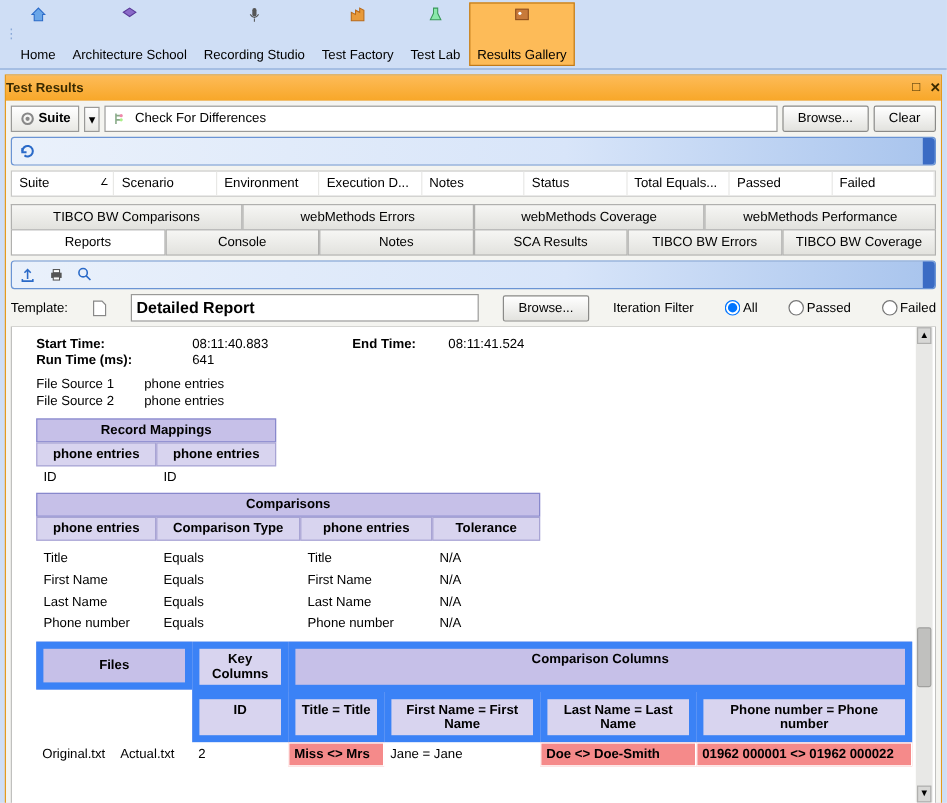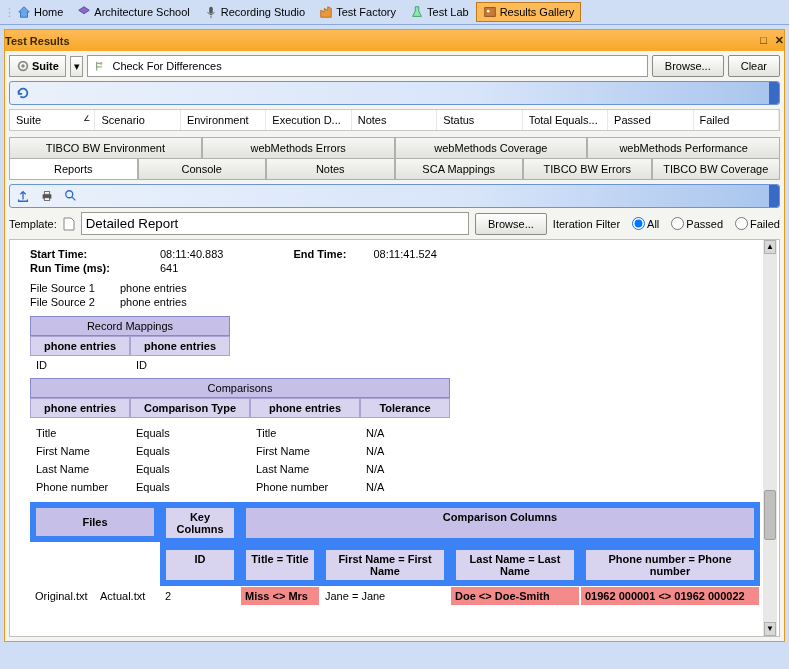--- a/index.html
+++ b/index.html
@@ -1,19 +1,19 @@
 <!DOCTYPE html>
 <html><head>
 <meta charset="utf-8">
 <style>
 * { box-sizing: border-box; margin: 0; padding: 0; }
 body { font-family: Arial, sans-serif; font-size: 11px; background: #cfdef5; color: #000; width: 789px; height: 669px; overflow: hidden; }
 .top-tabs { display: flex; align-items: center; background: #cfdef5; padding: 2px 4px; border-bottom: 1px solid #8aa9d8; }
 .top-tabs .sep { width: 6px; color: #8aa9d8; }
-.top-tab { display: flex; align-items: center; gap: 3px; padding: 2px 6px; cursor: pointer; border: 1px solid transparent; }
+.top-tab { display: flex; align-items: center; gap: 21px; padding: 2px 6px; cursor: pointer; border: 1px solid transparent; flex-direction: column; }
 .top-tab.active { background: #fdbb58; border: 1px solid #c07a1a; }
 .top-tab .ic { width: 14px; height: 14px; display: inline-block; }
 .panel { margin: 4px; border: 1px solid #e69b1c; }
 .panel-header { background: linear-gradient(#fdbb58,#f8a728); padding: 4px 0; display: flex; justify-content: space-between; align-items: center; font-weight: bold; color: #3a2a00; }
 .panel-header .hbtns { display: flex; gap: 8px; }
 .panel-body { background: #f4f4f0; padding: 4px; }
 .toolbar-row { display: flex; align-items: center; gap: 4px; margin-bottom: 4px; }
 .gear-btn { display: flex; align-items: center; gap: 2px; background: linear-gradient(#fff,#e8e8e4); border: 1px solid #9a9a98; padding: 3px 6px; cursor: pointer; font-weight: bold; }
 .gear-dd { background: linear-gradient(#fff,#e8e8e4); border: 1px solid #9a9a98; padding: 3px 3px; cursor: pointer; }
 .search-input { flex: 1; border: 1px solid #9a9a98; padding: 3px 6px; background: #fff; display: flex; align-items: center; gap: 4px; }
@@ -22,30 +22,30 @@
 .refresh-bar::after { content:""; position:absolute; right:0; top:0; bottom:0; width:10px; background:#3a6bc4; border-radius:0 3px 3px 0;}
 .grid-header { display: flex; background: #fff; border: 1px solid #c8c8c6; }
 .grid-header .col { flex: 1; padding: 4px 6px; border-right: 1px solid #e8e8e6; position: relative; }
 .tabrow { display: flex; margin-top: 6px; }
 .tabrow .tab { flex:1; text-align:center; padding: 4px 4px; background: linear-gradient(#f6f6f4,#e2e2de); border: 1px solid #b0b0ae; border-bottom:none; cursor: pointer; font-size:11px; }
 .tabrow2 { display: flex; }
 .tabrow2 .tab { flex:1; text-align:center; padding: 4px 4px; background: linear-gradient(#f6f6f4,#e2e2de); border: 1px solid #b0b0ae; cursor: pointer; font-size:11px; }
 .tabrow2 .tab.active { background:#fff; }
 .report-toolbar { background: linear-gradient(90deg,#eaf1fb,#d8e5f9 60%,#a8c4ed); border: 1px solid #6a94d4; border-radius: 3px; padding: 4px 6px; margin: 4px 0; display:flex; gap:10px; position:relative; }
 .report-toolbar::after { content:""; position:absolute; right:0; top:0; bottom:0; width:10px; background:#3a6bc4; border-radius:0 3px 3px 0;}
-.template-row { display: flex; align-items: center; gap: 6px; margin-bottom: 4px; }
-.template-row input[type=text] { flex:1; border:1px solid #9a9a98; padding:3px 4px; }
+.template-row { display: flex; align-items: center; gap: 20px; margin-bottom: 4px; }
+.template-row input[type=text] { flex:1; border:1px solid #9a9a98; padding:3px 4px;font-weight:bold; }
 .report-area { border:1px solid #c0c0be; background:#fff; padding:8px 20px 8px 20px; height: 398px; overflow:auto; position:relative; }
 .report-area .kv { display:flex; margin-bottom:2px; }
 .report-area .kv .k { width:130px; font-weight:bold; }
 .report-area .kv2 { display:inline-flex; margin-bottom:2px; }
 .report-area .kv2 .k { width:80px; font-weight:bold; margin-left:70px; }
 .src { display:flex; margin-bottom:2px; }
 .src .k { width:90px; }
-.hdrbox { background:#c6c0e8; border:1px solid #8888cc; padding:3px 4px; font-weight:normal; text-align:center; }
+.hdrbox { background:#c6c0e8; border:1px solid #8888cc; padding:3px 4px; font-weight:bold; text-align:center; }
 .subhdr { background:#d8d4ef; border:1px solid #a8a4d4; padding:3px 6px; font-weight:bold; text-align:center; }
 .tblrow { display:flex; }
 .tblrow > div { padding:3px 6px; }
 .cmp-grid { margin-top:6px; }
 .cmp-grid .r { display:flex; }
 .cmp-grid .r > div { padding:3px 6px; border-right: 8px solid transparent; }
 .diffcell { background:#f58a8a; }
 .comparison-table { width:730px; }
 .comparison-table .hrow { display:flex; }
 .comparison-table .cell { border:6px solid #3b82f6; padding:3px 4px; background:#d8d4ef; font-weight:bold; text-align:center; }
@@ -161,30 +161,30 @@
       <div class="col">Environment</div>
       <div class="col">Execution D...</div>
       <div class="col">Notes</div>
       <div class="col">Status</div>
       <div class="col">Total Equals...</div>
       <div class="col">Passed</div>
       <div class="col">Failed</div>
     </div>
 
     <div class="tabrow">
-      <div class="tab">TIBCO BW Environment</div>
+      <div class="tab">TIBCO BW Comparisons</div>
       <div class="tab">webMethods Errors</div>
       <div class="tab">webMethods Coverage</div>
       <div class="tab">webMethods Performance</div>
     </div>
     <div class="tabrow2">
       <div class="tab active">Reports</div>
       <div class="tab">Console</div>
       <div class="tab">Notes</div>
-      <div class="tab">SCA Mappings</div>
+      <div class="tab">SCA Results</div>
       <div class="tab">TIBCO BW Errors</div>
       <div class="tab">TIBCO BW Coverage</div>
     </div>
 
     <div class="report-toolbar">
       <span style="cursor:pointer;">
           <svg width="14" height="14" viewBox="0 0 16 16">
             <path d="M8 12 L8 3 M5 6 L8 3 L11 6" stroke="#2a6ac8" stroke-width="1.5" fill="none"></path>
             <path d="M3 12 L3 14 L13 14 L13 12" stroke="#2a6ac8" stroke-width="1.5" fill="none"></path>
           </svg>

